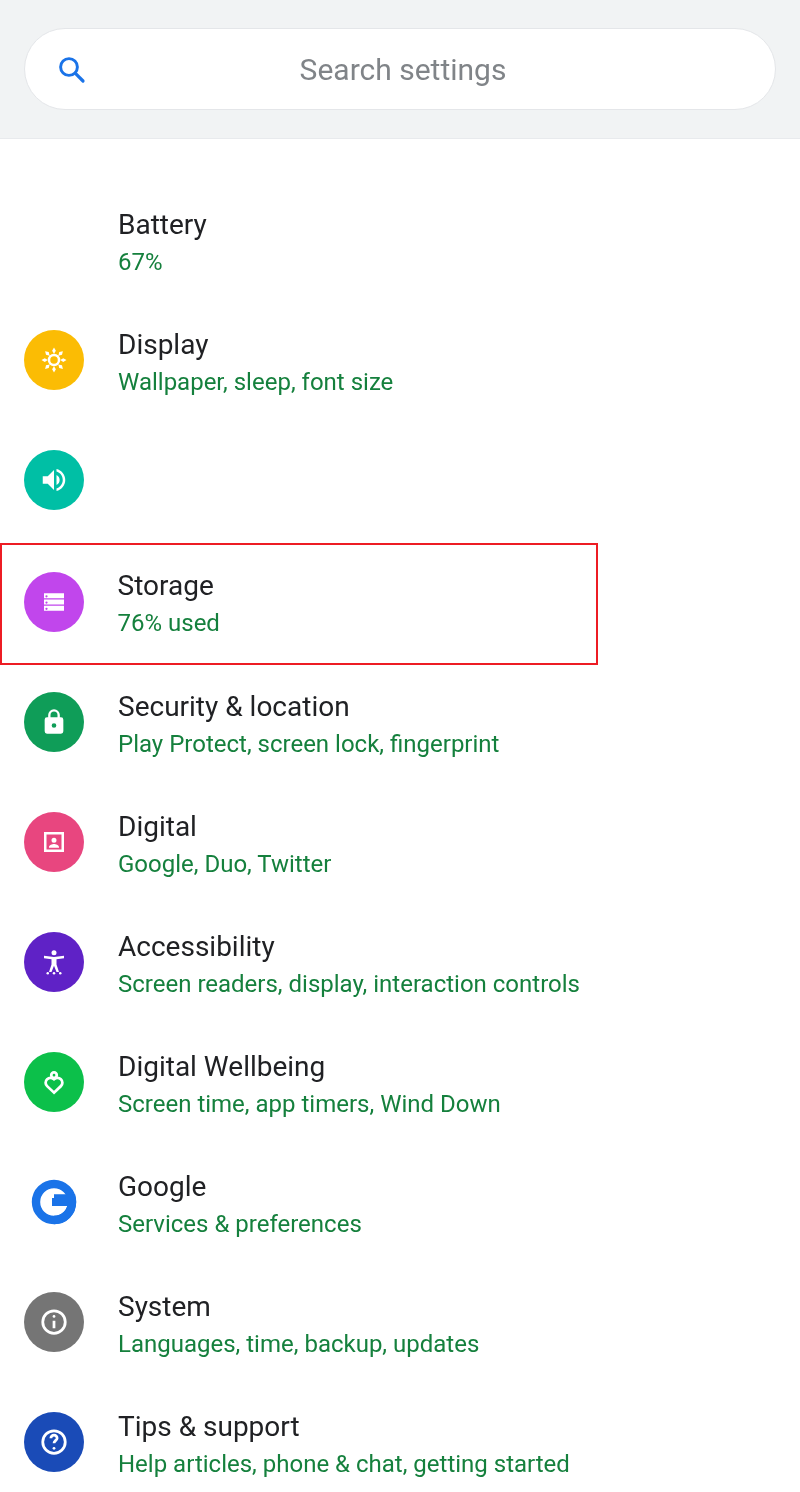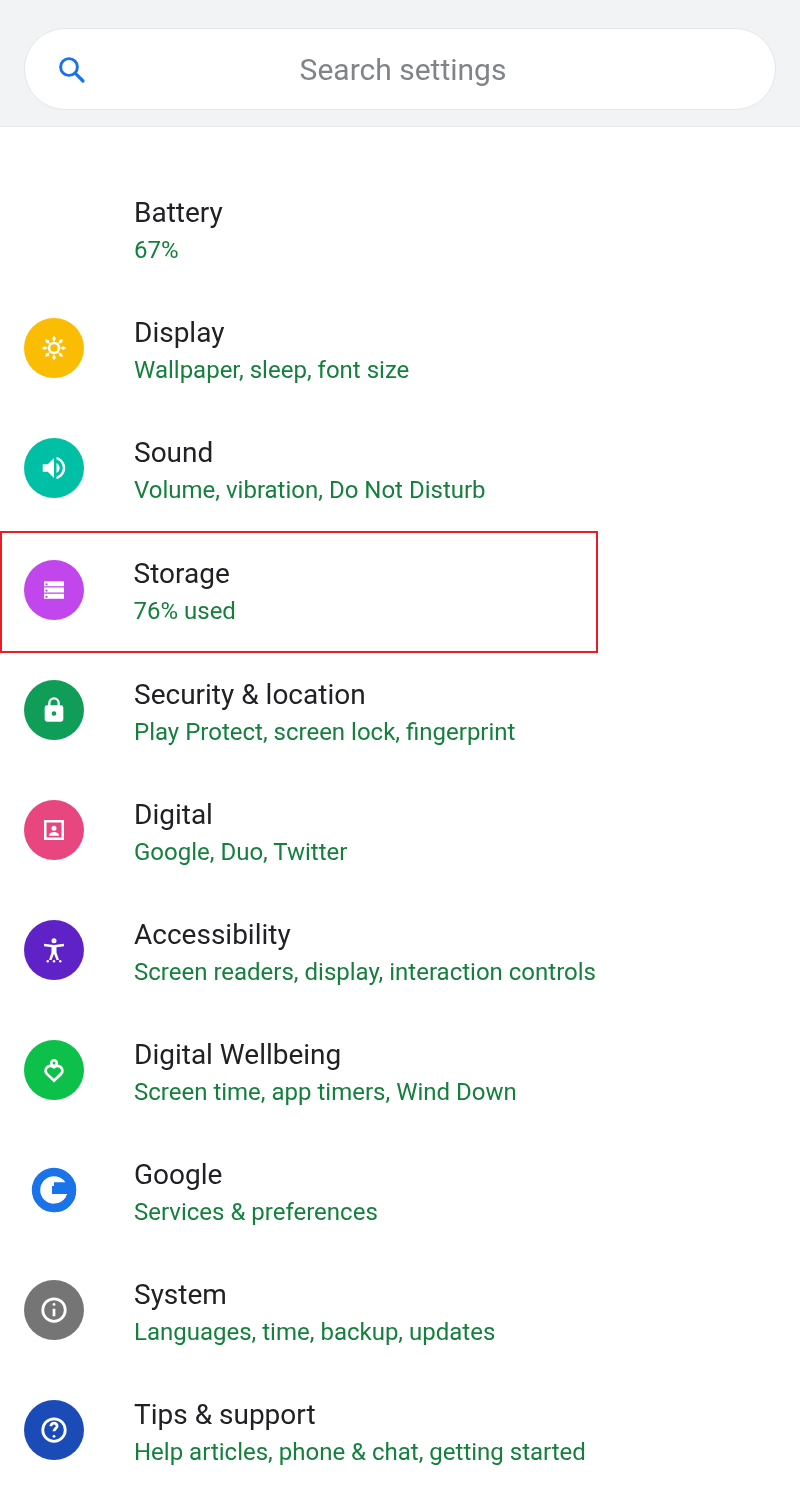--- a/index.html
+++ b/index.html
@@ -9,21 +9,21 @@
       font-family: 'Roboto', 'Helvetica Neue', Arial, sans-serif;
       -webkit-font-smoothing: antialiased;
     }
     body {
       width: 800px;
       height: 1492px;
       background: #ffffff;
     }
     .search-header {
       background: #f1f3f4;
-      padding: 28px 24px 16px 24px;
+      padding: 28px 24px 28px 24px;
       border-bottom: 1px solid #e8eaed;
     }
     .search-pill {
       background: #ffffff;
       border: 1px solid #e4e6e9;
       border-radius: 45px;
       height: 82px;
       display: flex;
       align-items: center;
       padding: 0 18px;
@@ -45,21 +45,20 @@
     }
     .list {
       padding-top: 44px;
     }
     .item {
       display: flex;
       align-items: center;
       padding: 25px 24px 25px 24px;
       min-height: 120px;
       position: relative;
-      gap: 16px;
     }
     .item.highlighted {
       border: 2.5px solid #ed1c24;
       padding-left: 21.5px;
       margin-right: 202px;
     }
     .icon-circle {
       width: 60px;
       height: 60px;
       border-radius: 50%;
@@ -131,24 +130,20 @@
       <span class="item-sub">Wallpaper, sleep, font size</span>
     </div>
   </div>
 
   <div class="item">
     <div class="icon-circle" style="background:#00bfa5">
       <svg width="30" height="30" viewBox="0 0 24 24" fill="#ffffff">
           <path d="M3 9v6h4l5 5V4L7 9H3zm13.5 3a4.5 4.5 0 00-2.5-4v8a4.5 4.5 0 002.5-4zM14 3.23v2.06c2.89.86 5 3.54 5 6.71s-2.11 5.85-5 6.71v2.06c4.01-.91 7-4.49 7-8.77s-2.99-7.86-7-8.77z"></path>
         </svg>
     </div>
-    <div class="text-col">
-      <span class="item-title">Sound</span>
-      <span class="item-sub">Volume, vibration, Do Not Disturb</span>
-    </div>
   </div>
 
   <div class="item highlighted">
     <div class="icon-circle" style="background:#c146ec">
       <svg width="30" height="30" viewBox="0 0 24 24" fill="#ffffff">
           <path d="M4 5h16v4H4V5zm0 5h16v4H4v-4zm0 5h16v4H4v-4zM6 6.5a.9.9 0 100 1.8.9.9 0 000-1.8zm0 5a.9.9 0 100 1.8.9.9 0 000-1.8zm0 5a.9.9 0 100 1.8.9.9 0 000-1.8z"></path>
         </svg>
     </div>
     <div class="text-col">
       <span class="item-title">Storage</span>

